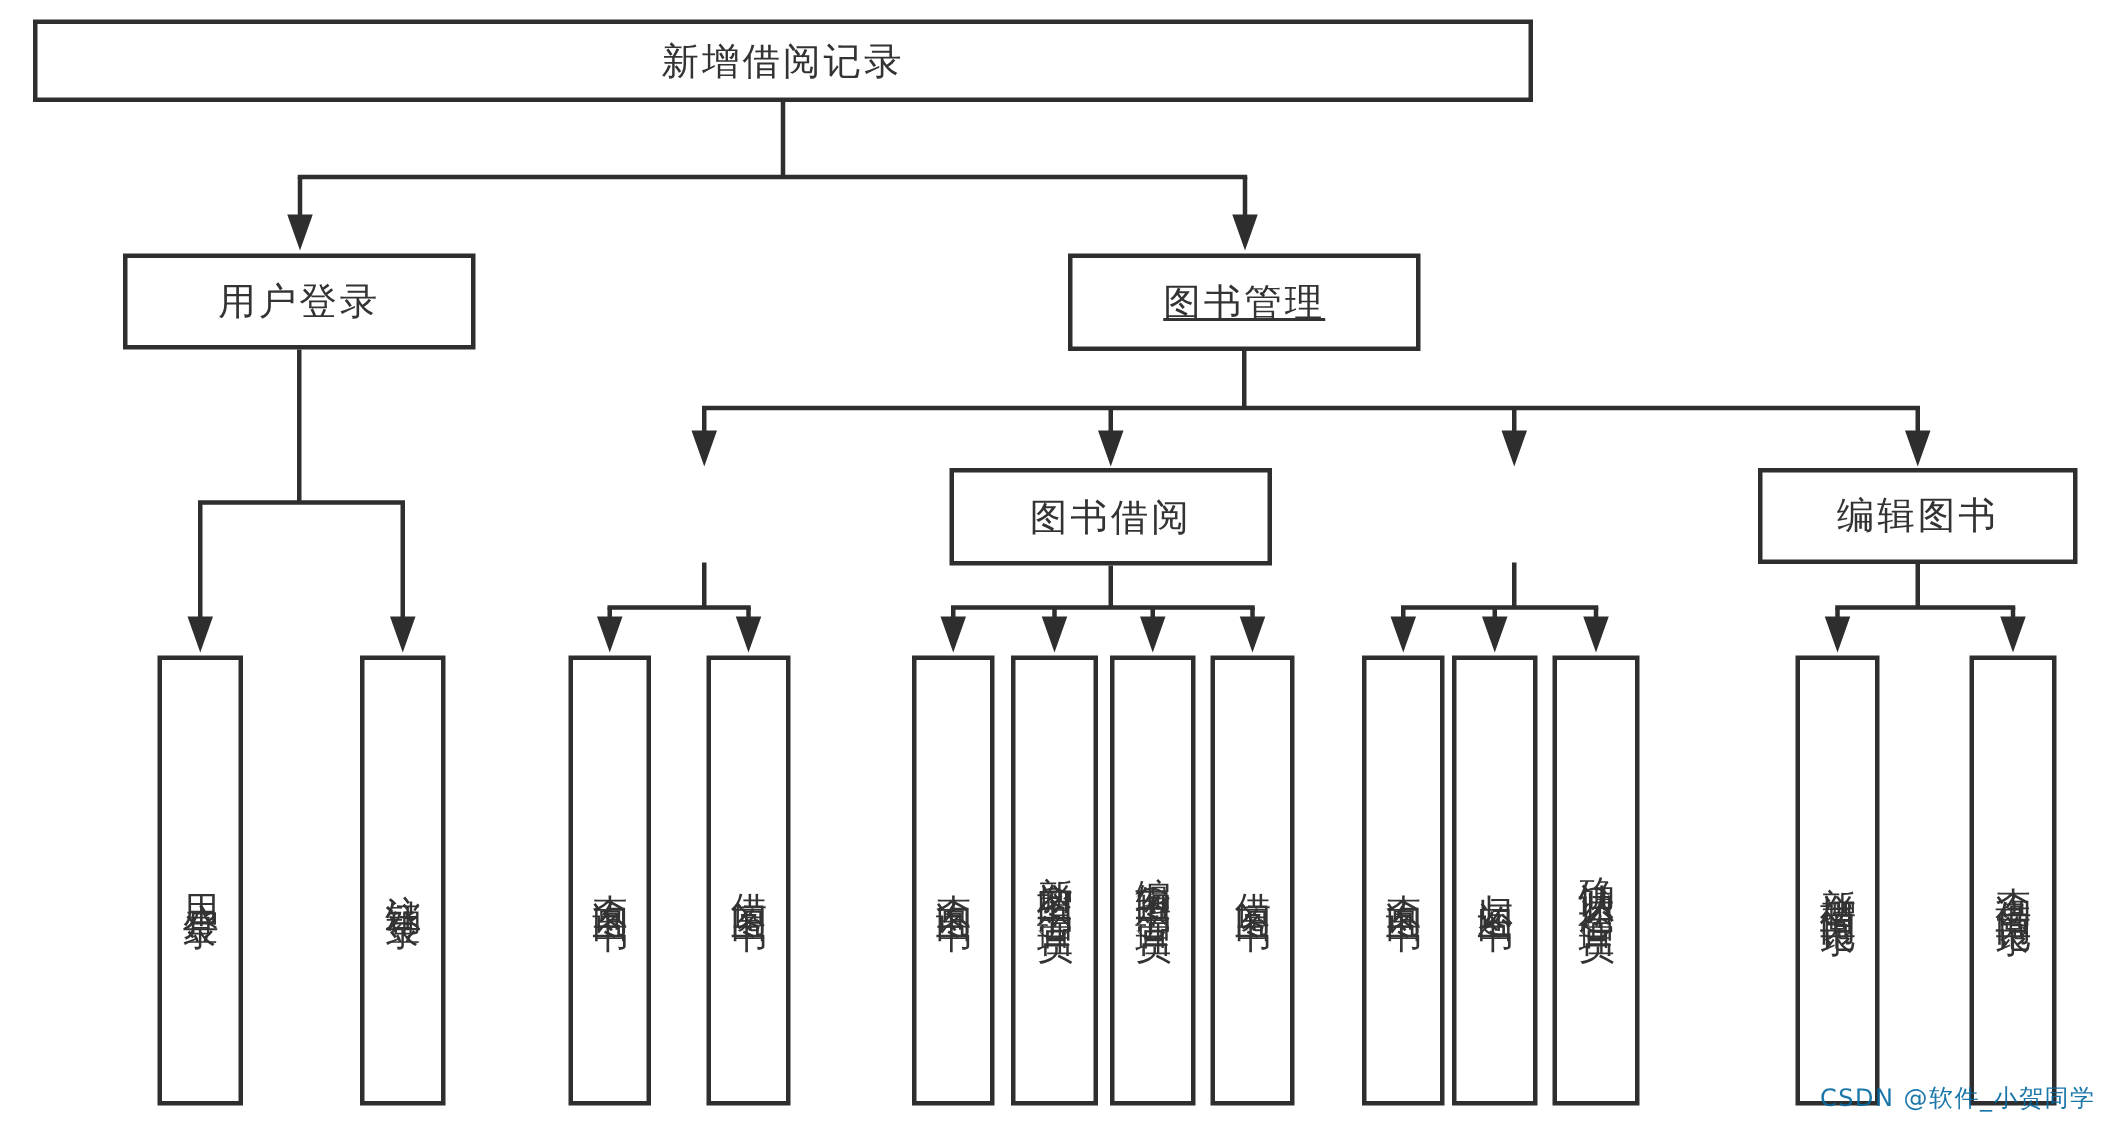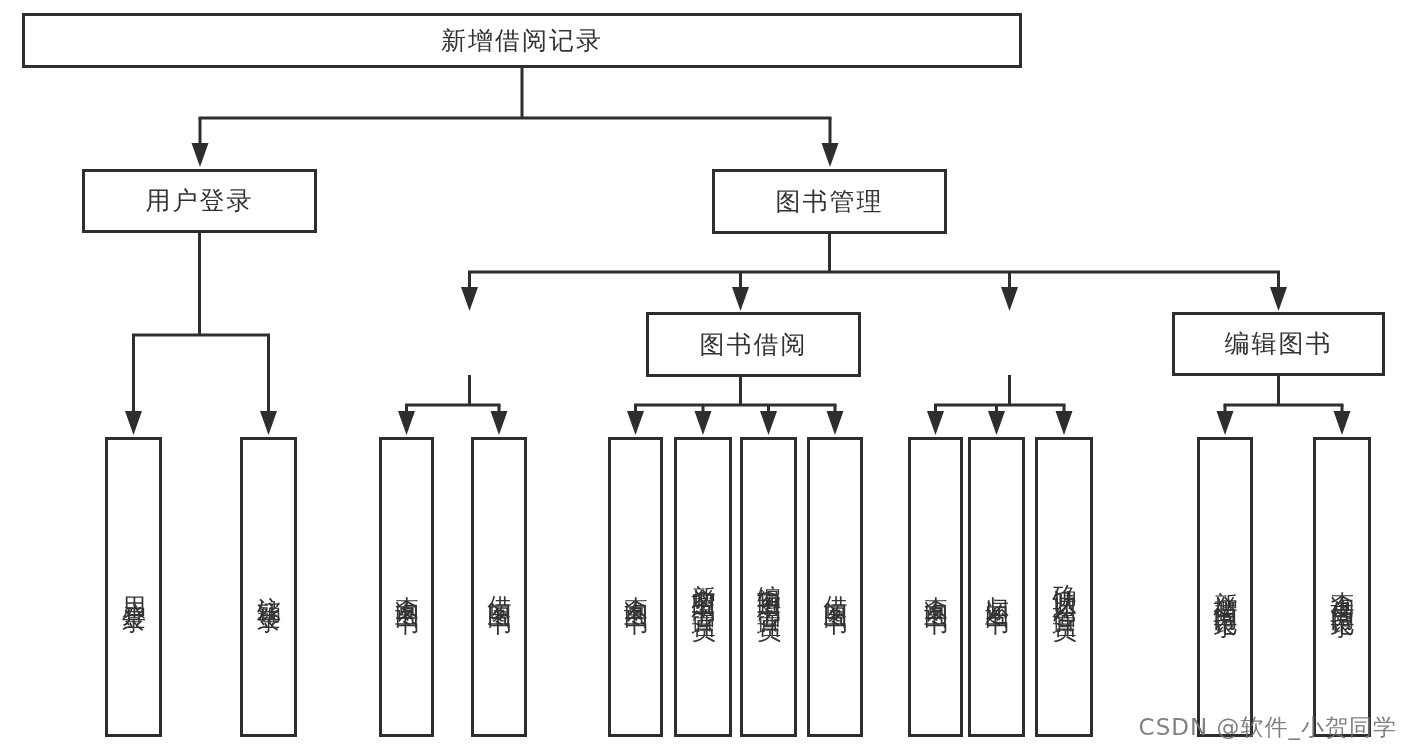--- a/index.html
+++ b/index.html
@@ -36,23 +36,23 @@
     writing-mode: vertical-rl;
     font-size: 24px;
     letter-spacing: 5px;
     padding: 8px 0;
   }
   .watermark {
     position: absolute;
     right: 8px;
     bottom: 4px;
     z-index: 3;
-    color: #737373;
+    color: #0369a1;
     opacity: 0.9;
-    font-size: 23px;
+    font-size: 16px;
     letter-spacing: 1px;
     white-space: nowrap;
   }
 </style>
 </head>
 <body>
 
 <div class="stage">
 
   <svg class="connectors" width="1405" height="747" viewBox="0 0 1405 747" aria-hidden="true">
@@ -103,23 +103,23 @@
       M988 411 L1005 411 L996.5 435 Z
       M1055.5 411 L1072.5 411 L1064 435 Z
       M1216.5 411 L1233.5 411 L1225 435 Z
       M1333.5 411 L1350.5 411 L1342 435 Z
     "></path>
   </svg>
 
   <div class="node" style="left:22px; top:13px; width:1000px; height:55px;">新增借阅记录</div>
 
   <div class="node" style="left:82px; top:169px; width:235px; height:64px;">用户登录</div>
-  <div class="node" style="left:712px; top:169px; width:235px; height:65px;">图书管理</div>
+  <div class="node" style="left:712px; top:169px; width:235px; height:65px;text-decoration:underline;">图书管理</div>
 
-  <div class="node" style="left:646px; top:312px; width:215px; height:65px;">图书借阅</div>
+  <div class="node" style="left:633px; top:312px; width:215px; height:65px;">图书借阅</div>
   <div class="node" style="left:1172px; top:312px; width:213px; height:64px;">编辑图书</div>
 
   <div class="node v" style="left:105px; top:437px; width:57px; height:300px;">用户登录</div>
   <div class="node v" style="left:240px; top:437px; width:57px; height:300px;">注销登录</div>
 
   <div class="node v" style="left:379px; top:437px; width:55px; height:300px;">查询图书</div>
   <div class="node v" style="left:471px; top:437px; width:56px; height:300px;">借阅图书</div>
 
   <div class="node v" style="left:608px; top:437px; width:55px; height:300px;">查询图书</div>
   <div class="node v" style="left:674px; top:437px; width:58px; height:300px;">新增图书（管理员）</div>

